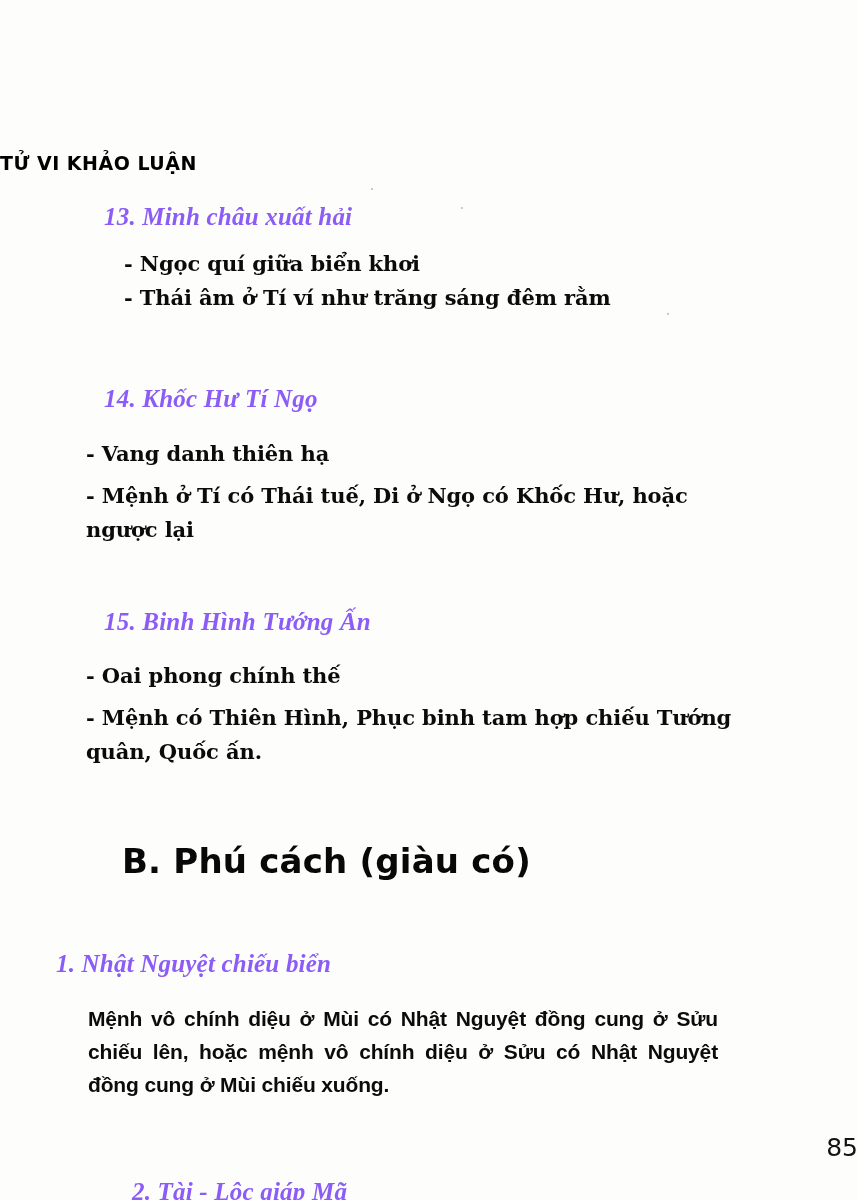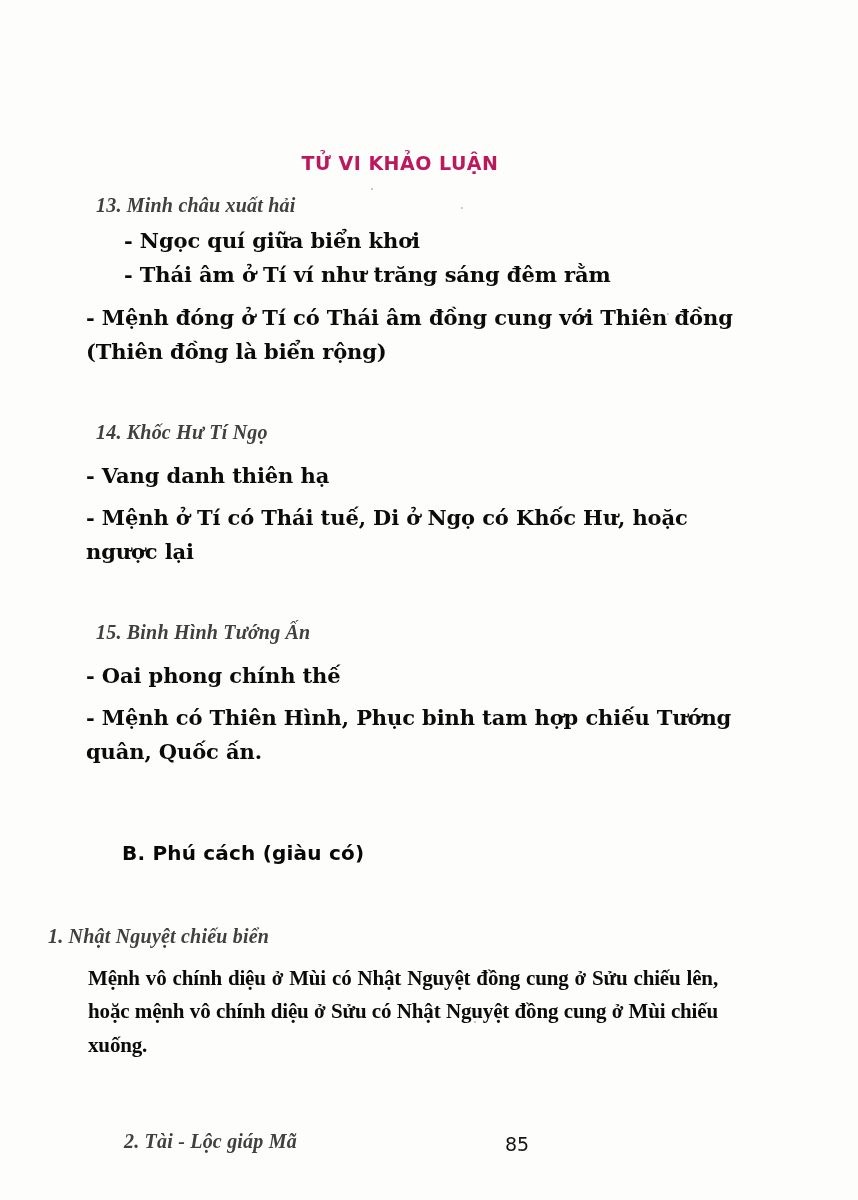--- a/index.html
+++ b/index.html
@@ -21,43 +21,42 @@
     inset: 0;
     background: #fdfdfc;
   }
 
   
   .running-header {
     position: absolute;
     top: 152px;
     left: 0;
     width: 800px;
-    text-align: center;
     font-family: "DejaVu Sans", "Liberation Sans", sans-serif;
     font-weight: bold;
     font-size: 19px;
     letter-spacing: 0.5px;
-    color: #be185d;
+    color: #000000;
   }
 
   .body-col {
     position: absolute;
     left: 0;
     top: 188px;
     width: 858px;
   }
 
   
   .sub-heading {
     font-family: "Liberation Serif", "DejaVu Serif", serif;
     font-weight: bold;
     font-style: italic;
-    font-size: 20px;
-    color: #404040;
-    margin: 4px;
+    font-size: 25px;
+    color: #8b5cf6;
+    margin: 12px;
     padding: 0 0 0 92px;
     line-height: 1.38;
     letter-spacing: 0.2px;
   }
 
   
   .dash-line-indent {
     font-family: "DejaVu Serif", "Liberation Serif", serif;
     font-weight: bold;
     font-size: 21px;
@@ -79,58 +78,58 @@
     line-height: 1.62;
     letter-spacing: -0.1px;
   }
 
   .dash-line.wide {
     padding-right: 120px;
   }
 
   
   .body-para {
-    font-family: Liberation Serif, serif;
+    font-family: Liberation Sans, sans-serif;
     font-weight: bold;
     font-size: 21px;
     color: #0b0b0b;
     margin: 0;
     padding: 0 140px 0 88px;
     line-height: 1.58;
     text-align: justify;
     letter-spacing: -0.15px;
   }
 
   
   .section-heading {
     font-family: "DejaVu Sans", "Liberation Sans", sans-serif;
     font-weight: bold;
-    font-size: 20px;
+    font-size: 34px;
     color: #080808;
     margin: 0;
     padding: 0 0 0 122px;
     letter-spacing: 0.2px;
   }
 
   .spacer-xl { height: 46px; }
   .spacer-md { height: 26px; }
   .spacer-sm { height: 16px; }
   .spacer-xs { height: 8px; }
 
   
   .page-number {
     position: absolute;
     left: 0;
     top: 1133px;
     width: 858px;
-    text-align: left;
+    text-align: right;
     padding-left: 505px;
     box-sizing: border-box;
     font-family: "DejaVu Sans", "Liberation Sans", sans-serif;
-    font-size: 19px;
+    font-size: 25px;
     color: #141414;
   }
 
   
   .speck {
     position: absolute;
     width: 2px;
     height: 2px;
     background: #b9b9b9;
     border-radius: 50%;
@@ -148,21 +147,20 @@
 
   <div class="running-header">TỬ VI KHẢO LUẬN</div>
 
   <div class="body-col">
 
     <div>
       <p class="sub-heading">13. Minh châu xuất hải</p>
       <p class="dash-line-indent">- Ngọc quí giữa biển khơi</p>
       <p class="dash-line-indent">- Thái âm ở Tí ví như trăng sáng đêm rằm</p>
       <div class="spacer-xs"></div>
-      <p class="dash-line wide">- Mệnh đóng ở Tí có Thái âm đồng cung với Thiên đồng (Thiên đồng là biển rộng)</p>
     </div>
 
     <div class="spacer-xl"></div>
 
     <div>
       <p class="sub-heading">14. Khốc Hư Tí Ngọ</p>
       <div class="spacer-xs"></div>
       <p class="dash-line">- Vang danh thiên hạ</p>
       <div class="spacer-xs"></div>
       <p class="dash-line">- Mệnh ở Tí có Thái tuế, Di ở Ngọ có Khốc Hư, hoặc ngược lại</p>

